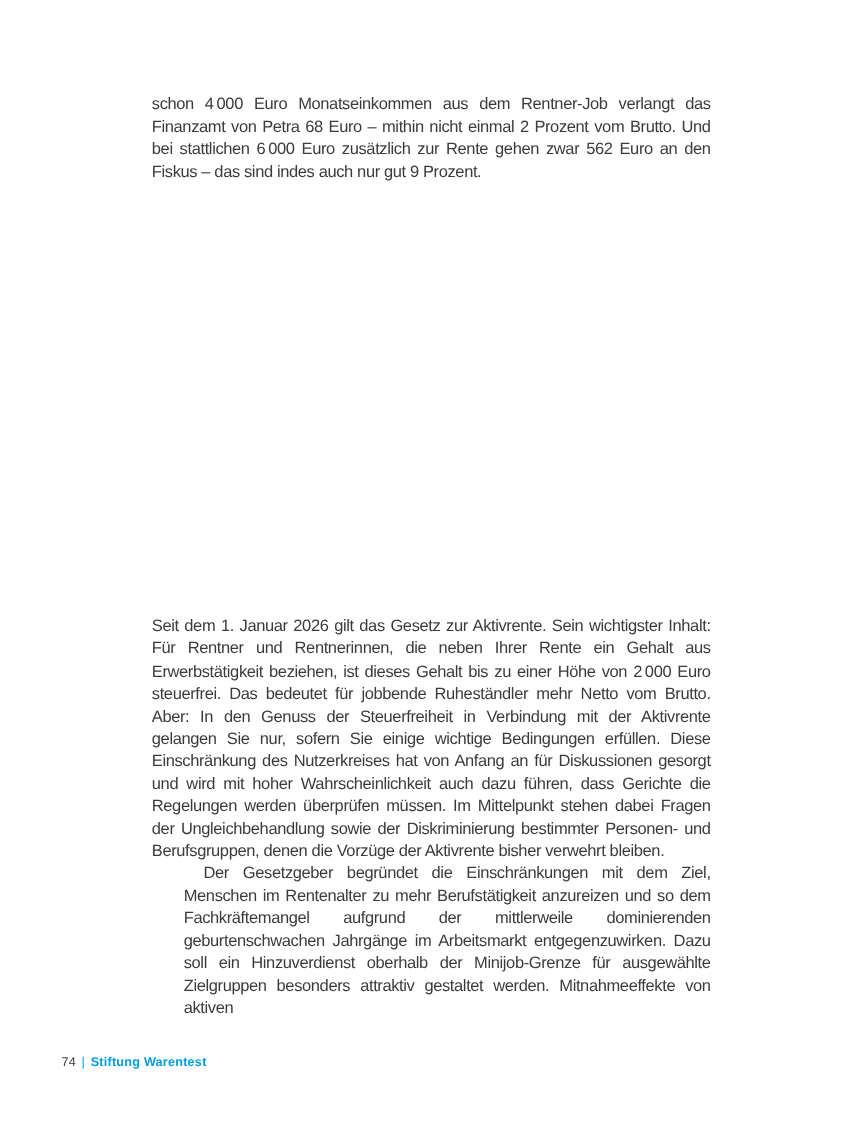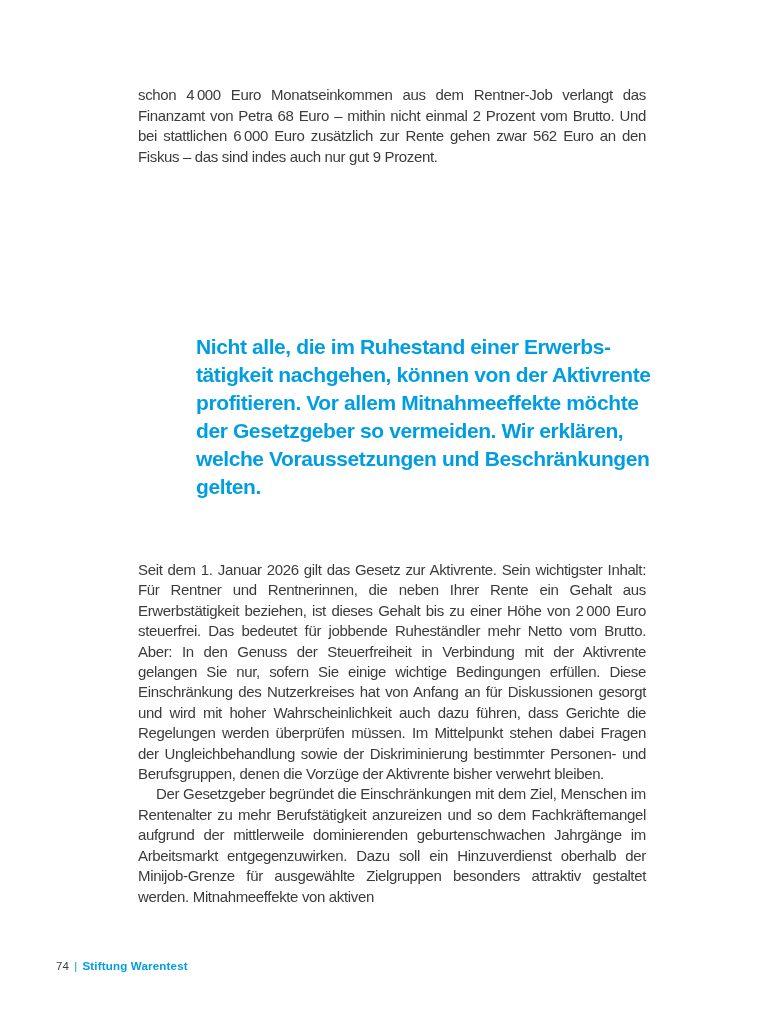--- a/index.html
+++ b/index.html
@@ -66,20 +66,21 @@
   }
   .body-copy p {
     margin: 0;
     font-size: 15px;
     line-height: 20.4px;
     letter-spacing: -0.35px;
     text-align: justify;
   }
   .body-copy p.indented {
     text-indent: 18px;
+    margin-left: 29px;
   }
   .page-footer {
     position: absolute;
     left: 56px;
     top: 960px;
     font-size: 11.5px;
     letter-spacing: 0.2px;
     color: #3b3b3b;
   }
   .page-footer .page-number {
@@ -98,26 +99,20 @@
   }
 </style>
 </head>
 <body>
 
 <div class="page">
 
   <p class="lead-paragraph">schon 4 000 Euro Monatseinkommen aus dem Rentner-Job verlangt das Finanzamt von Petra 68 Euro – mithin nicht einmal 2 Prozent vom Brutto. Und bei stattlichen 6 000 Euro zusätzlich zur Rente gehen zwar 562 Euro an den Fiskus – das sind indes auch nur gut 9 Prozent.</p>
 
 
-  <p class="article-intro">Nicht alle, die im Ruhestand einer Erwerbs-
-tätigkeit nachgehen, können von der Aktivrente
-profitieren. Vor allem Mitnahmeeffekte möchte
-der Gesetzgeber so vermeiden. Wir erklären,
-welche Voraussetzungen und Beschränkungen
-gelten.</p>
 
   <div class="body-copy">
     <p>Seit dem 1. Januar 2026 gilt das Gesetz zur Aktivrente. Sein wichtigster Inhalt: Für Rentner und Rentnerinnen, die neben Ihrer Rente ein Gehalt aus Erwerbstätigkeit beziehen, ist dieses Gehalt bis zu einer Höhe von 2 000 Euro steuerfrei. Das bedeutet für jobbende Ruheständler mehr Netto vom Brutto. Aber: In den Genuss der Steuerfreiheit in Verbindung mit der Aktivrente gelangen Sie nur, sofern Sie einige wichtige Bedingungen erfüllen. Diese Einschränkung des Nutzerkreises hat von Anfang an für Diskussionen gesorgt und wird mit hoher Wahrscheinlichkeit auch dazu führen, dass Gerichte die Regelungen werden überprüfen müssen. Im Mittelpunkt stehen dabei Fragen der Ungleichbehandlung sowie der Diskriminierung bestimmter Personen- und Berufsgruppen, denen die Vorzüge der Aktivrente bisher verwehrt bleiben.</p>
     <p class="indented">Der Gesetzgeber begründet die Einschränkungen mit dem Ziel, Menschen im Rentenalter zu mehr Berufstätigkeit anzureizen und so dem Fachkräftemangel aufgrund der mittlerweile dominierenden geburtenschwachen Jahrgänge im Arbeitsmarkt entgegenzuwirken. Dazu soll ein Hinzuverdienst oberhalb der Minijob-Grenze für ausgewählte Zielgruppen besonders attraktiv gestaltet werden. Mitnahmeeffekte von aktiven</p>
   </div>
 
   <div class="page-footer">
     <span class="page-number">74</span><span class="separator">|</span><span class="brand">Stiftung Warentest</span>
   </div>
 

